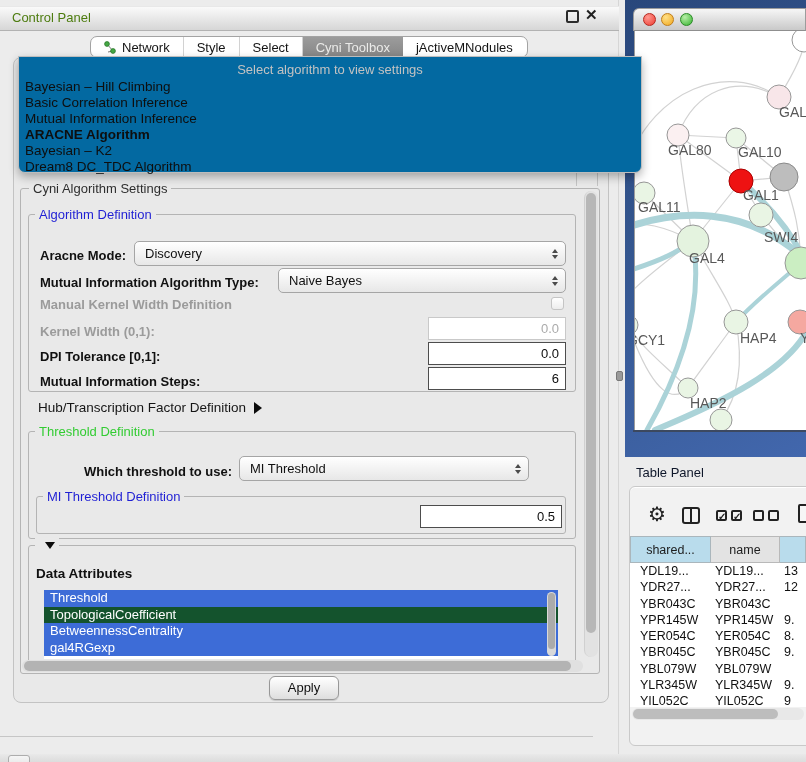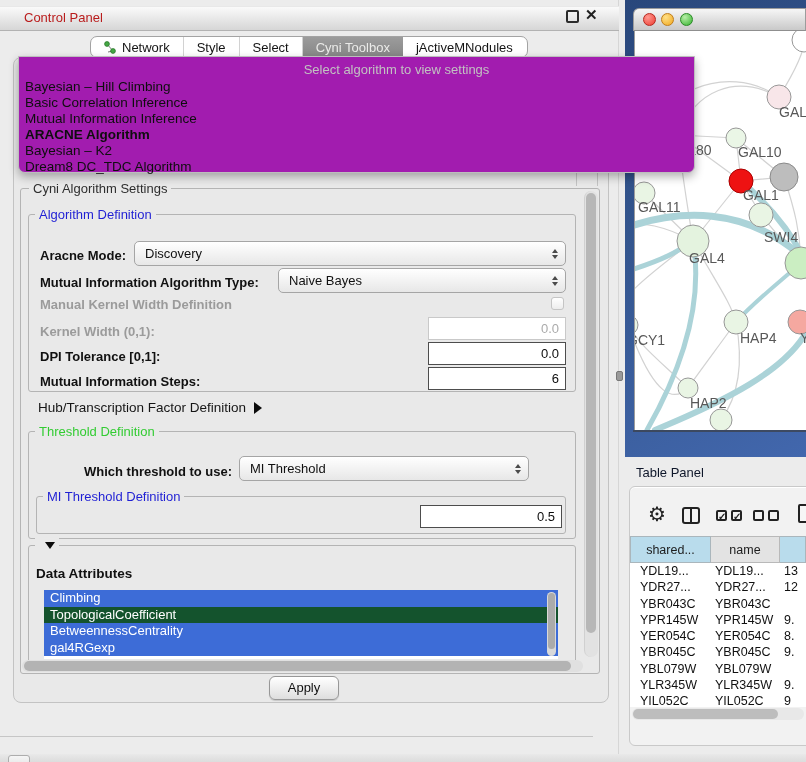--- a/index.html
+++ b/index.html
@@ -3,41 +3,41 @@
 <meta charset="utf-8">
 <style>
   * { margin:0; padding:0; box-sizing:border-box; }
   html,body { width:806px; height:762px; }
   body { font-family:"Liberation Sans", sans-serif; background:#ececec; position:relative; overflow:hidden; color:#1a1a1a; }
   .abs { position:absolute; }
 
   
   #control-panel { left:0; top:0; width:619px; height:762px; background:#ececec; border-right:1px solid #d6d6d6; }
   #cp-titlebar { left:0; top:6px; width:619px; height:25px; background:linear-gradient(#fafafa,#d6d6d6); border-bottom:1px solid #b2b2b2; border-top:1px solid #e8e8e8; }
-  #cp-title { left:24px; top:10px; font-size:13px; color:#b91c1c; }
+  #cp-title { left:12px; top:10px; font-size:13px; color:#4d7c0f; }
   #cp-float { left:566px; top:10px; width:13px; height:13px; border:2px solid #2b2b2b; border-radius:2px; }
   #cp-close { left:585px; top:6px; font-size:15px; font-weight:bold; color:#222; }
 
   
   .tabbar { display:flex; height:22px; border:1px solid #a3a3a3; border-radius:7px; background:#fff; overflow:hidden; font-size:13px; }
   .tabbar .tab { display:flex; align-items:center; padding:0 13px; color:#141414; border-right:1px solid #d2d2d2; cursor:default; white-space:nowrap; }
   .tabbar .tab:last-child { border-right:none; }
   .tabbar .tab.active { background:linear-gradient(#9c9c9c,#868686); color:#ebebe9; border-right:none; }
   #top-tabs { left:90px; top:36px; width:438px; }
   #bottom-tabs { left:145px; top:708px; }
 
   
   #content-box { left:13px; top:57px; width:596px; height:646px; background:#e9e9e9; border:1px solid #c3c3c3; border-radius:8px; }
 
   
   #combo-fragment { left:562px; top:96px; width:34px; height:30px; border:2px solid #6f9fe8; border-radius:7px; background:linear-gradient(#fff,#e9e9e9); box-shadow:0 0 4px rgba(90,140,230,.8); z-index:4; }
   #groupbox-fragment { left:576px; top:140px; width:22px; height:46px; border-left:1px solid #c4c4c4; border-right:1px solid #c4c4c4; border-top:1px solid #c4c4c4; border-radius:6px 6px 0 0; z-index:3; }
 
   
-  #algo-dropdown { left:18px; top:56px; width:677px; height:117px; background:#a21caf; border:1px solid #bdbdbd; border-radius:0 0 7px 7px; box-shadow:0 4px 10px rgba(0,0,0,.30); z-index:30;padding-left:40px; }
+  #algo-dropdown { left:18px; top:56px; width:624px; height:117px; background:#0369a1; border:1px solid #bdbdbd; border-radius:0 0 7px 7px; box-shadow:0 4px 10px rgba(0,0,0,.30); z-index:30; }
   #dd-placeholder { width:100%; text-align:center; top:5px; font-size:13px; color:#c2c2c2; position:absolute; }
   #dd-items { position:absolute; left:4px; top:22px; right:4px; }
   .dd-item { font-size:13.5px; line-height:16px; padding-left:2px; color:#0e0e0e; white-space:nowrap; }
   .dd-item.bold { font-weight:bold; }
 
   
   .fieldset { position:absolute; border:1px solid #b4b4b4; border-radius:3px; }
   .legend { position:absolute; top:-8px; left:6px; background:#e9e9e9; padding:0 4px; font-size:13px; color:#2e2e2e; white-space:nowrap; }
   .legend.blue { color:#1f1fd4; }
   .legend.green { color:#33cc33; }
@@ -222,21 +222,21 @@
   <div class="fieldset" style="left:36px;top:496px;width:530px;height:38px;">
     <span class="legend blue">MI Threshold Definition</span>
   </div>
   <div class="field enabled abs" style="left:420px;top:505px;width:142px;">0.5</div>
 
   <div class="fieldset" style="left:28px;top:545px;width:548px;height:127px;">
     <span class="legend"><span class="arrow-down"></span></span>
   </div>
   <div class="lbl abs" style="left:36px;top:566px;font-size:13.5px;">Data Attributes</div>
   <div id="attr-list" class="abs">
-      <div class="attr-item" style="background: rgb(61, 108, 215);">Climbing</div>
+      <div class="attr-item" style="background: rgb(61, 108, 215);">Threshold</div>
       <div class="attr-item" style="background: #14532d;">TopologicalCoefficient</div>
       <div class="attr-item" style="background: rgb(61, 108, 215);">BetweennessCentrality</div>
       <div class="attr-item" style="background: rgb(61, 108, 215);">gal4RGexp</div>
     </div>
   <div id="attr-scroll" class="abs"></div>
   <div id="attr-thumb" class="abs"></div>
 
   <div id="vscroll-track" class="abs"></div>
   <div id="vscroll-thumb" class="abs"></div>
   <div id="hscroll-track" class="abs"></div>

